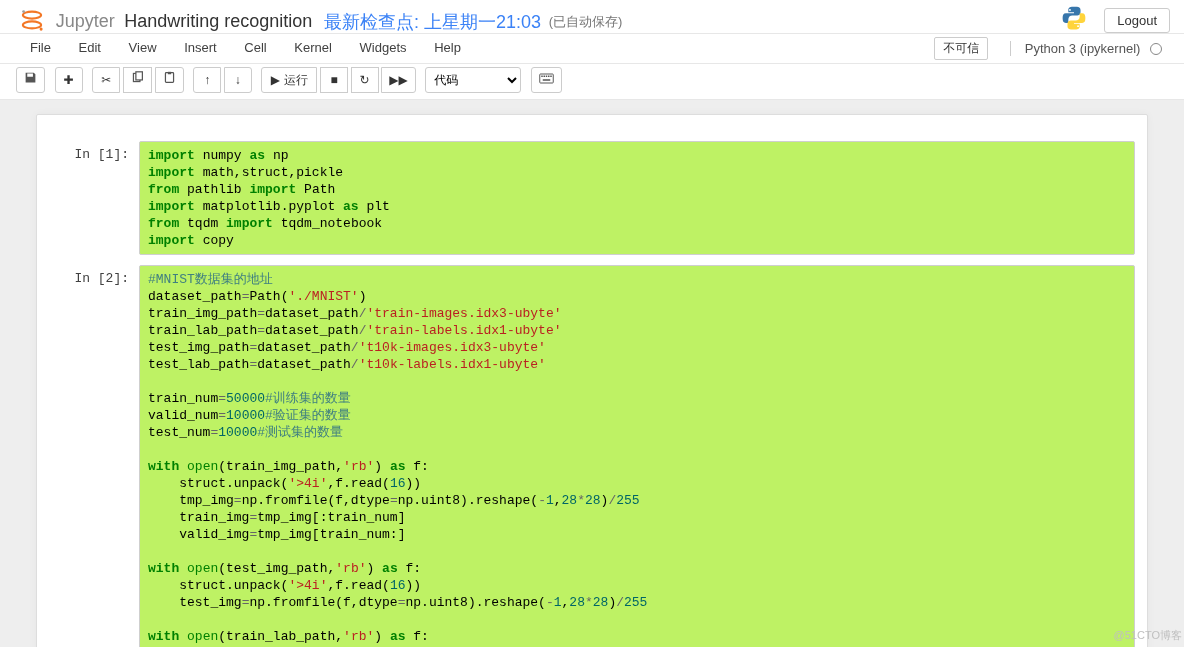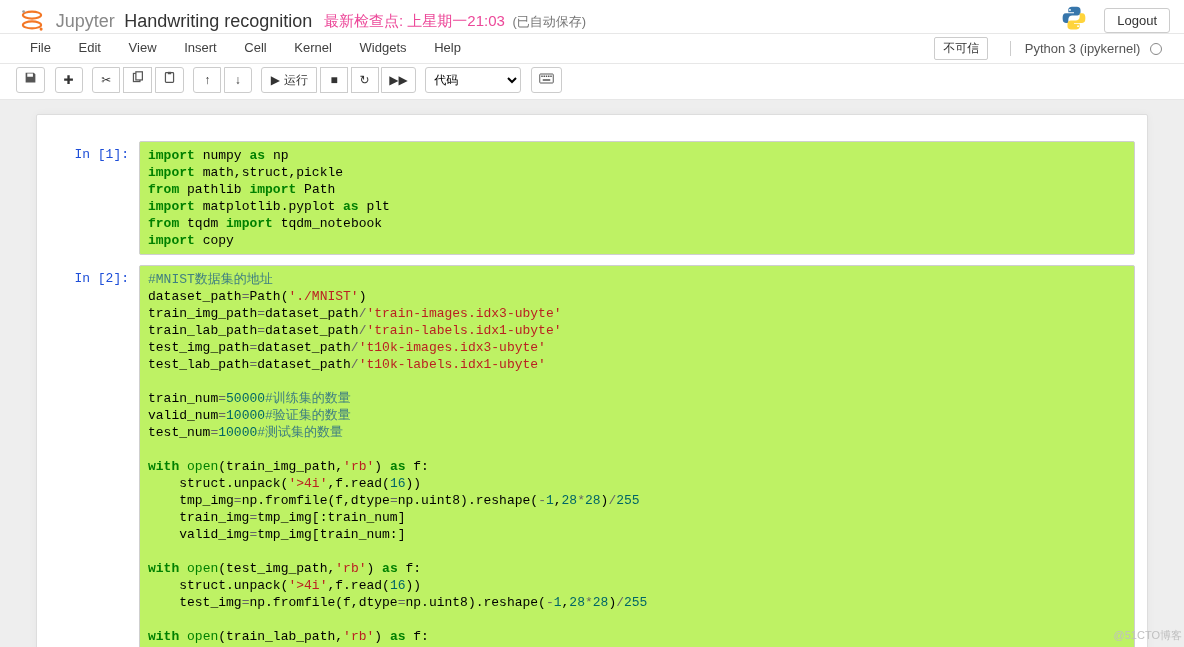--- a/index.html
+++ b/index.html
@@ -1,21 +1,21 @@
 <!DOCTYPE html>
 <html><head>
 <meta charset="utf-8">
 <style>
   *{box-sizing:border-box;margin:0;padding:0}
   body{font-family:"Helvetica Neue",Helvetica,Arial,sans-serif;font-size:13px;color:#000;background:#fff;width:1184px;height:647px;overflow:hidden;position:relative}
   
   #header{padding:6px 10px 0 18px;border-bottom:1px solid #e7e7e7;position:relative;height:34px}
   #logo{display:inline-block;vertical-align:middle;margin-right:6px}
   #nbname{display:inline-block;font-size:18px;color:#333;vertical-align:middle;padding:0 6px}
-  #checkpoint{display:inline-block;font-size:15px;color:#ec4899;vertical-align:middle;margin-left:2px}
+  #checkpoint{display:inline-block;font-size:18px;color:#3b82f6;vertical-align:middle;margin-left:2px}
   #autosave{display:inline-block;font-size:13px;color:#777;margin-left:4px;vertical-align:middle}
   #header-right{position:absolute;right:14px;top:5px}
   #kernel-logo{display:inline-block;vertical-align:middle;margin-right:14px;font-size:20px}
   .btn{display:inline-block;border:1px solid #ccc;border-radius:3px;background:#fff;padding:4px 12px;font-size:13px;color:#333;cursor:pointer;vertical-align:middle}
   
   #menubar{padding:0 18px;position:relative;height:30px;border-bottom:1px solid #e7e7e7}
   #menus{display:inline-block}
   .menu{display:inline-block;padding:6px 12px;color:#414141;cursor:pointer;font-size:13px}
   #menubar-right{position:absolute;right:22px;top:3px}
   #trust{display:inline-block;border:1px solid #ccc;padding:2px 8px;font-size:12px;color:#333;border-radius:2px;margin-right:18px;vertical-align:middle}
@@ -28,21 +28,21 @@
   .tgrp .tbtn+.tbtn{margin-left:-1px;border-radius:0}
   .tgrp .tbtn:first-child{border-radius:3px 0 0 3px}
   .tgrp .tbtn:last-child{border-radius:0 3px 3px 0}
   .tgrp .tbtn:only-child{border-radius:3px}
   .runlbl{margin-left:4px;font-size:12px}
   #celltype{height:26px;width:96px;border:1px solid #ccc;border-radius:3px;font-size:12px;padding:1px 4px;vertical-align:middle;background:#fff}
   
   #outerwrap{background:#eee;padding:14px 36px 0 36px;height:547px;overflow:hidden}
   #notebook{background:#fff;border:1px solid #ddd;border-radius:2px;box-shadow:0 0 8px rgba(0,0,0,.04);min-height:560px;padding:22px 12px 0 12px}
   .cell{display:flex;margin:4px 0 10px 0}
-  .prompt{flex:0 0 90px;text-align:right;font-family:"Courier New",monospace;font-size:13px;color:#1d4ed8;padding:6px 10px 0 0;white-space:nowrap}
+  .prompt{flex:0 0 90px;text-align:right;font-family:"Courier New",monospace;font-size:13px;color:#404040;padding:6px 10px 0 0;white-space:nowrap}
   .inarea{flex:1;border:1px solid #cfcfcf;border-radius:2px;background:#bef264;padding:5px 8px}
   pre.code{font-family:"Courier New",monospace;font-size:13px;line-height:17px;white-space:pre;color:#000}
   .kw{color:#008000;font-weight:bold}
   .nn{color:#000}
   .bi{color:#008000}
   .str{color:#BA2121}
   .cm{color:#408080;}
   .num{color:#006666}
   .op{color:#666}
   

